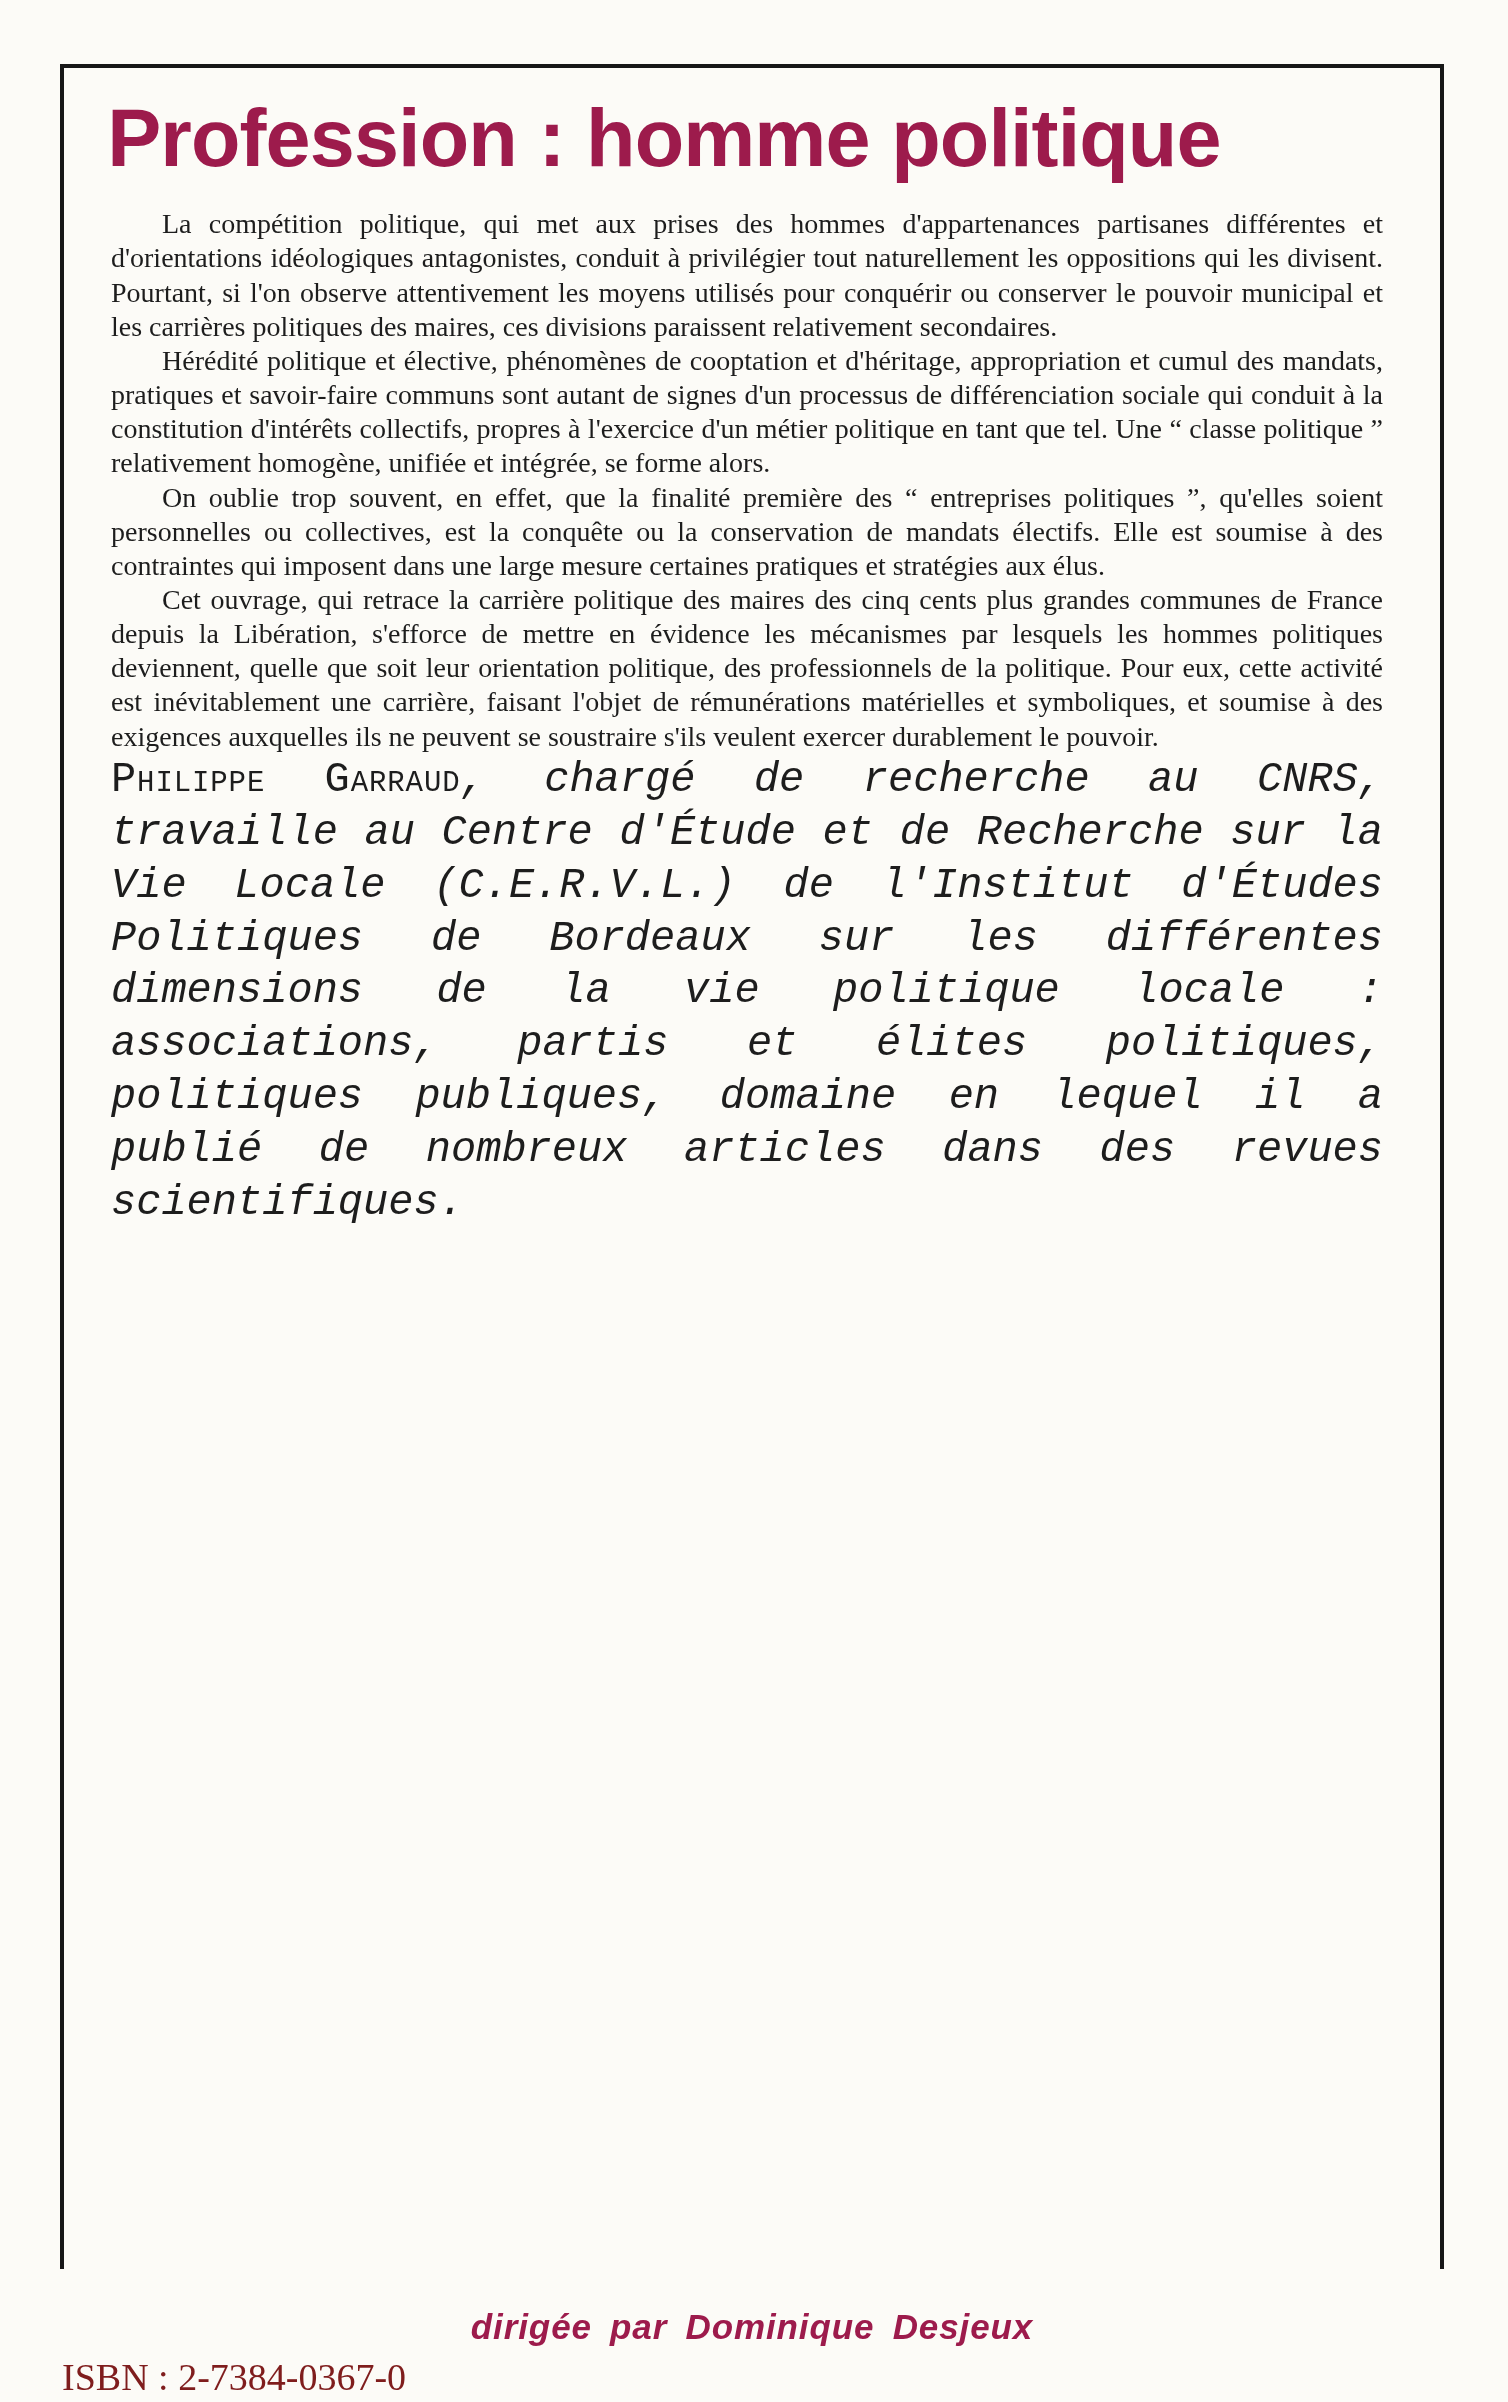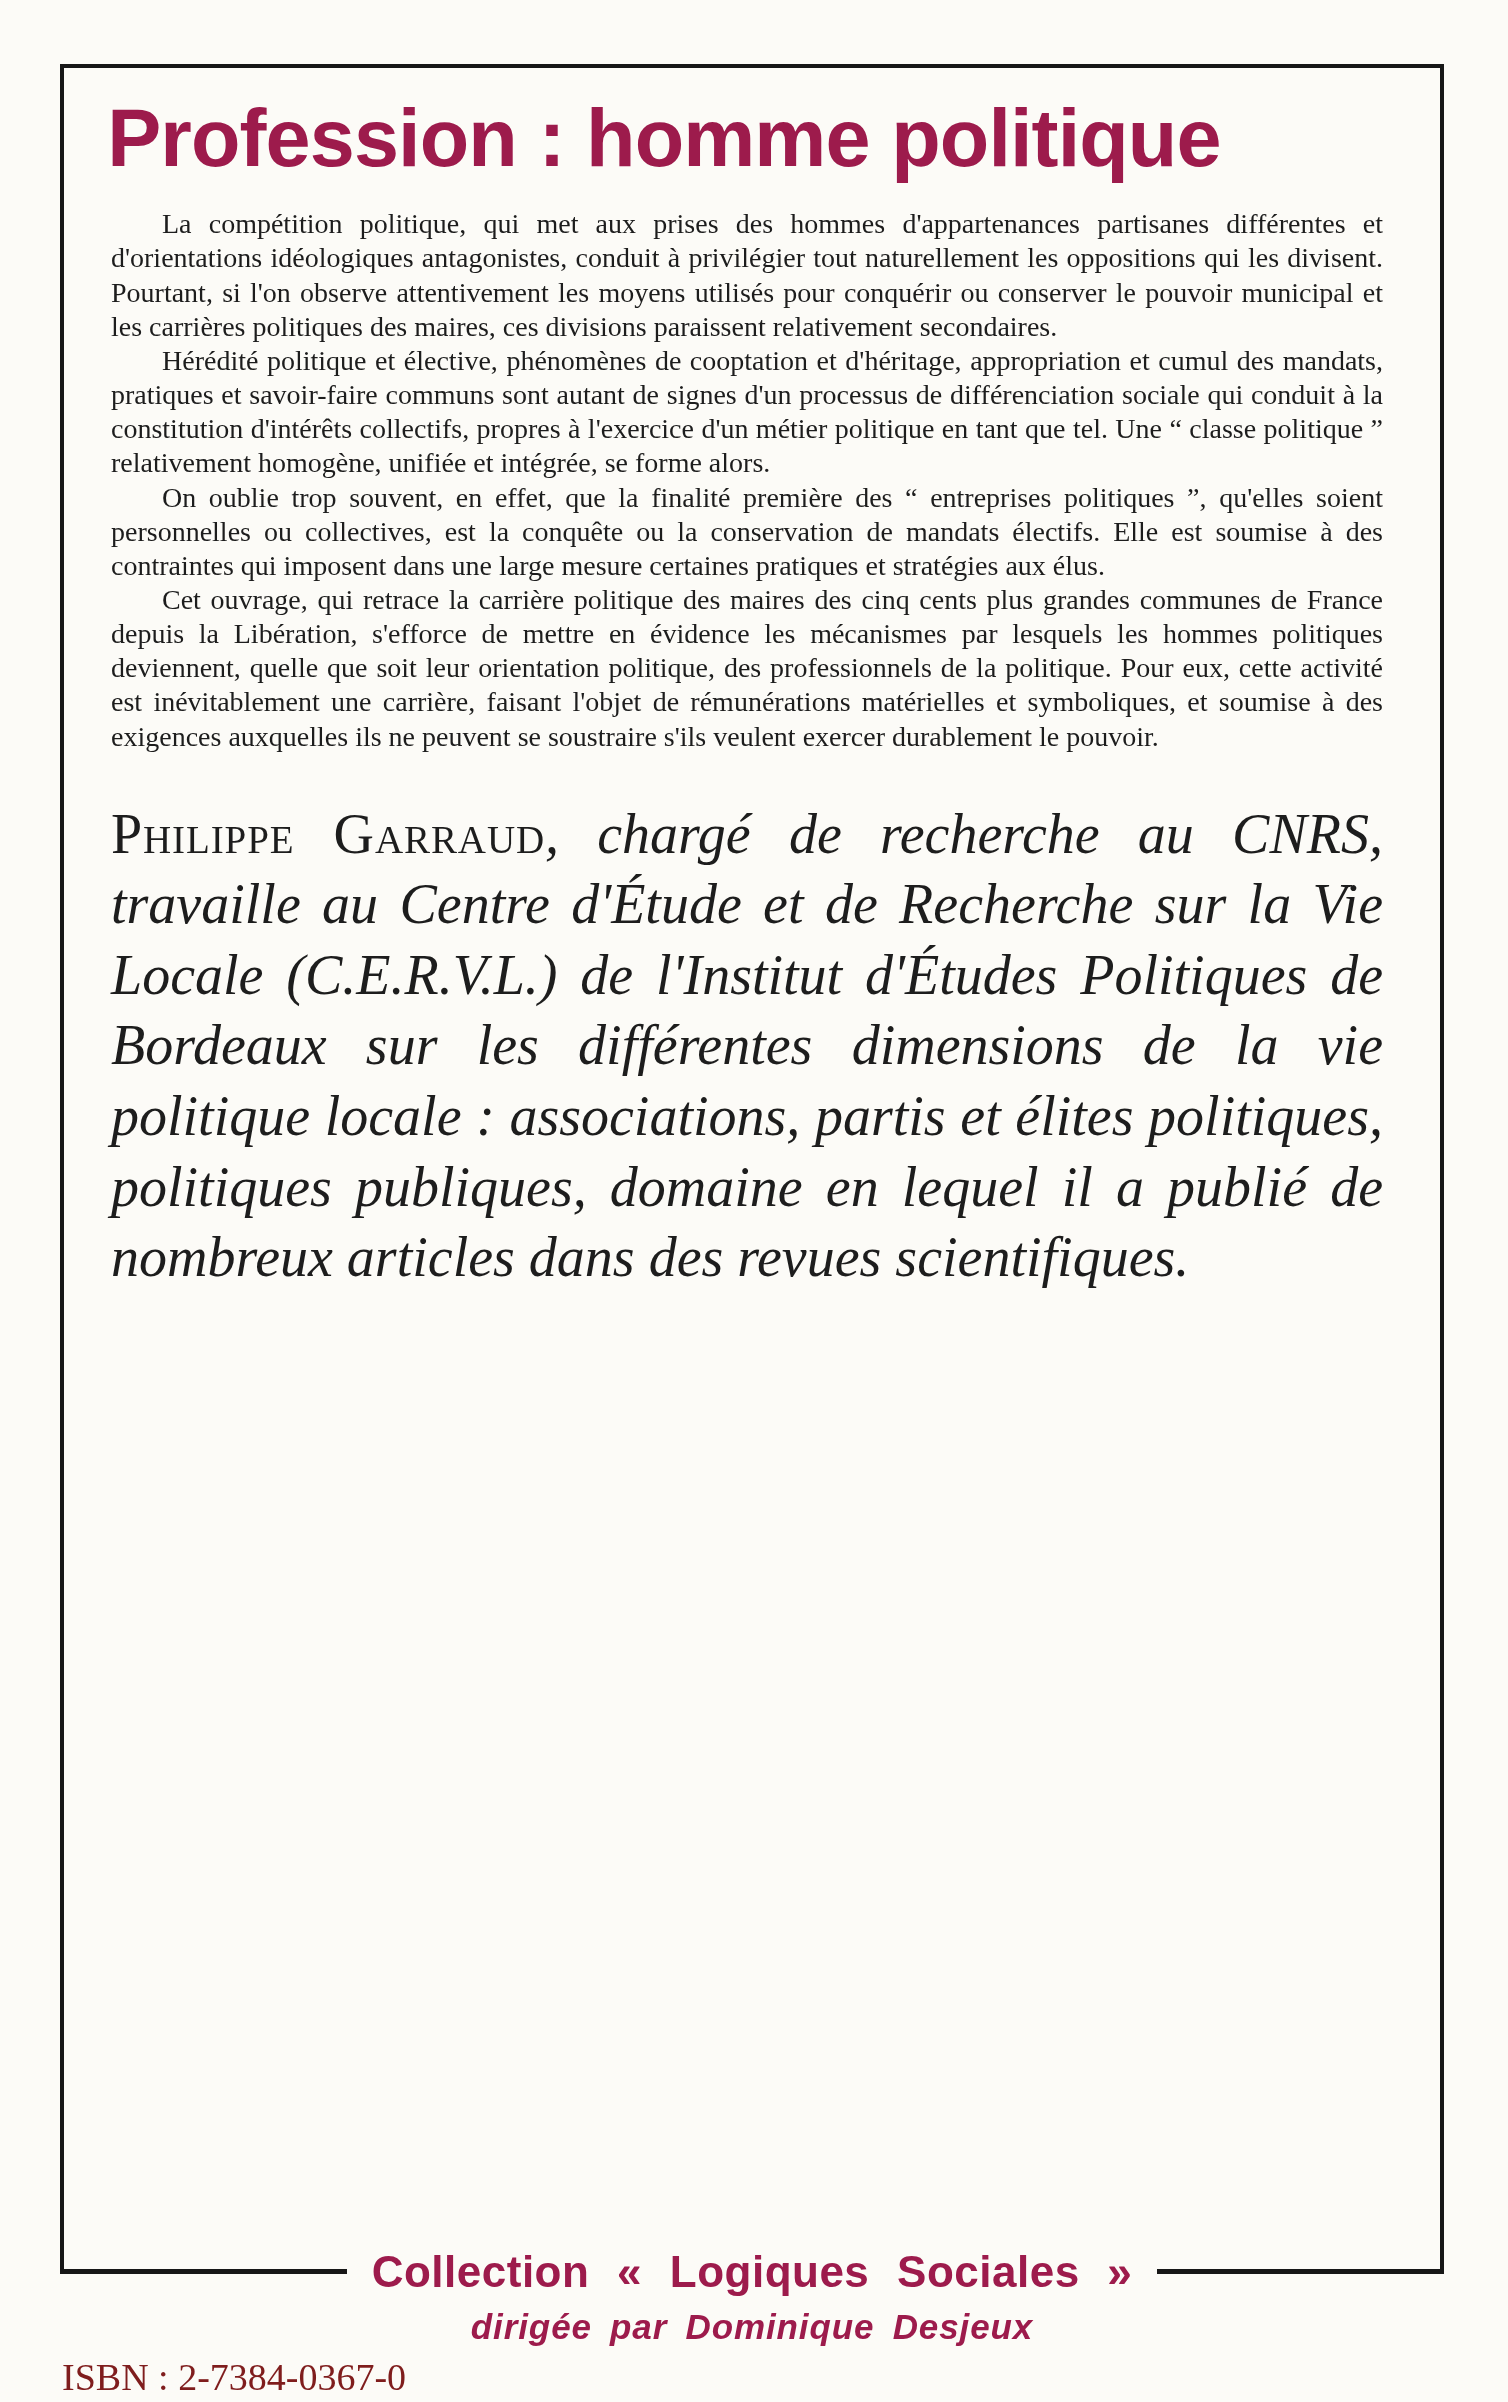--- a/index.html
+++ b/index.html
@@ -40,25 +40,25 @@
     margin-top: 28px;
     font-size: 28px;
     line-height: 1.22;
     text-align: justify;
   }
   .blurb p {
     margin: 0;
     text-indent: 51px;
   }
   .bio {
-    margin-top: 45px;
-    font-size: 56px;
+    font-size: 42px;
     line-height: 1.26;
     font-style: italic;
     text-align: justify;
+    font-family: Liberation Mono, monospace;
   }
   .bio .author-name {
     font-style: normal;
     font-variant: small-caps;
     letter-spacing: 0.9px;
   }
   .collection-banner {
     position: absolute;
     left: 60px;
     top: 2245px;
@@ -124,24 +124,19 @@
         <p>Cet ouvrage, qui retrace la carrière politique des maires des cinq cents plus grandes communes de France depuis la Libération, s'efforce de mettre en évidence les mécanismes par lesquels les hommes politiques deviennent, quelle que soit leur orientation politique, des professionnels de la politique. Pour eux, cette activité est inévitablement une carrière, faisant l'objet de rémunérations matérielles et symboliques, et soumise à des exigences auxquelles ils ne peuvent se soustraire s'ils veulent exercer durablement le pouvoir.</p>
       </div>
 
       <div class="bio">
         <span class="author-name">Philippe Garraud</span><span>, chargé de recherche au CNRS, travaille au Centre d'Étude et de Recherche sur la Vie Locale (C.E.R.V.L.) de l'Institut d'Études Politiques de Bordeaux sur les différentes dimensions de la vie politique locale : associations, partis et élites politiques, politiques publiques, domaine en lequel il a publié de nombreux articles dans des revues scientifiques.</span>
       </div>
 
     </div>
   </div>
 
-  <div class="collection-banner">
-    <div class="rule-seg"></div>
-    <div class="collection-title">Collection « Logiques Sociales »</div>
-    <div class="rule-seg"></div>
-  </div>
 
   <div class="collection-director">dirigée par Dominique Desjeux</div>
 
   <div class="isbn">ISBN : 2-7384-0367-0</div>
 
 </div>
 
 
 </body></html>

